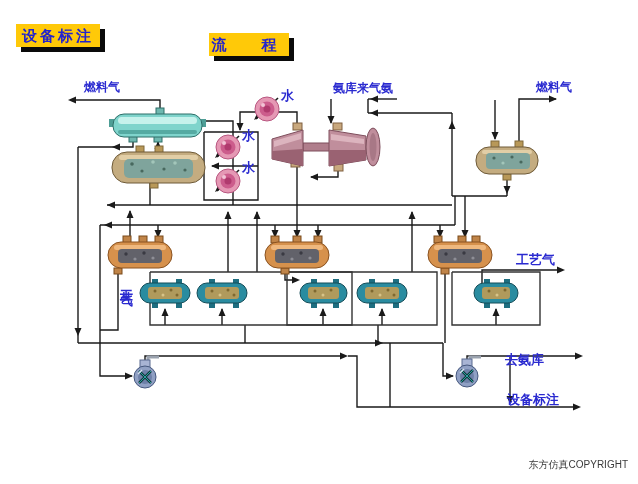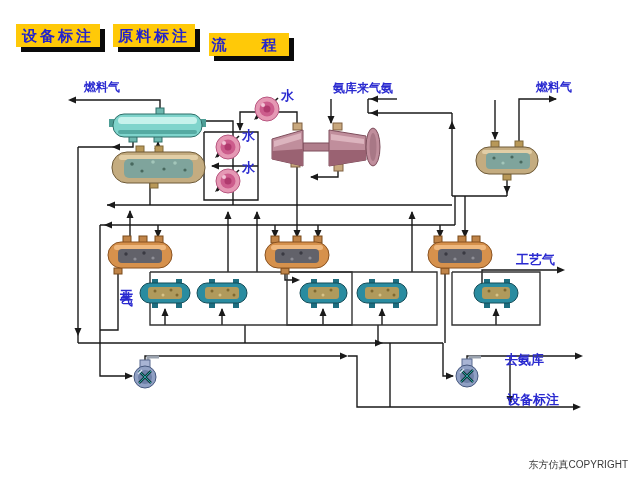--- a/index.html
+++ b/index.html
@@ -335,21 +335,20 @@
       <circle cx="467" cy="376" r="7" fill="#6E80A8"></circle>
       <line x1="461" y1="370" x2="473" y2="382" stroke="#103C3C" stroke-width="2.5"></line>
       <line x1="461" y1="382" x2="473" y2="370" stroke="#103C3C" stroke-width="2.5"></line>
       <line x1="461" y1="370" x2="473" y2="382" stroke="#2AA0A0" stroke-width="1"></line>
       <line x1="461" y1="382" x2="473" y2="370" stroke="#2AA0A0" stroke-width="1"></line>
       <line x1="460" y1="373" x2="464" y2="369" stroke="#D8E2F0" stroke-width="1.5"></line>
     </g>
   </svg>
 
   <div class="btn" id="btn-equipment">设备标注</div>
-  <div class="btn" id="btn-material">原料标注</div>
   <div class="btn" id="btn-flow">流　程</div>
 
   <div class="lbl" id="lbl-fuel-left">燃料气</div>
   <div class="lbl" id="lbl-water1">水</div>
   <div class="lbl" id="lbl-water2">水</div>
   <div class="lbl" id="lbl-water3">水</div>
   <div class="lbl" id="lbl-nh3-gas">氨库来气氨</div>
   <div class="lbl" id="lbl-fuel-right">燃料气</div>
   <div class="lbl" id="lbl-procgas-left">工艺气</div>
   <div class="lbl" id="lbl-procgas-right">工艺气</div>

